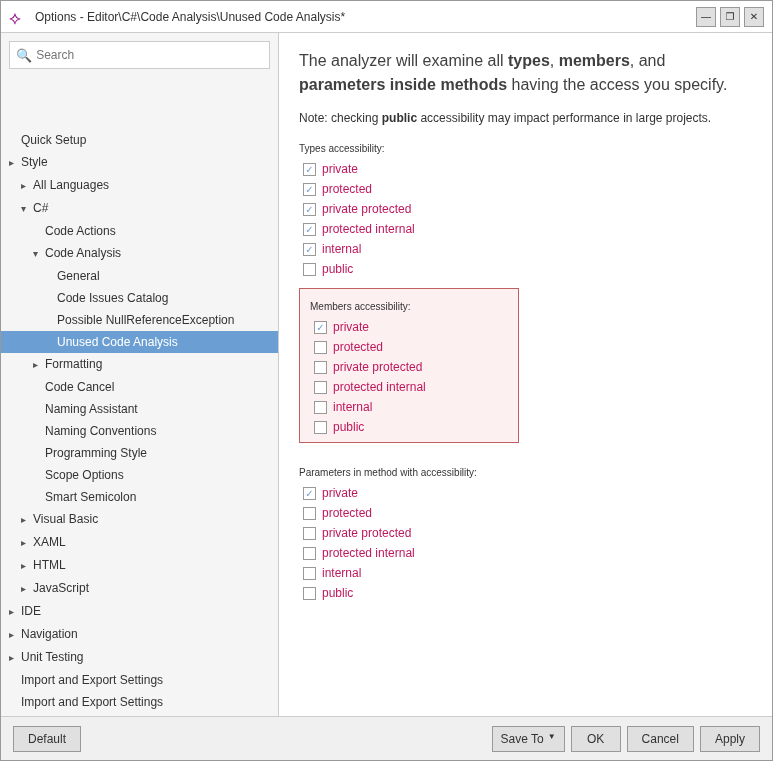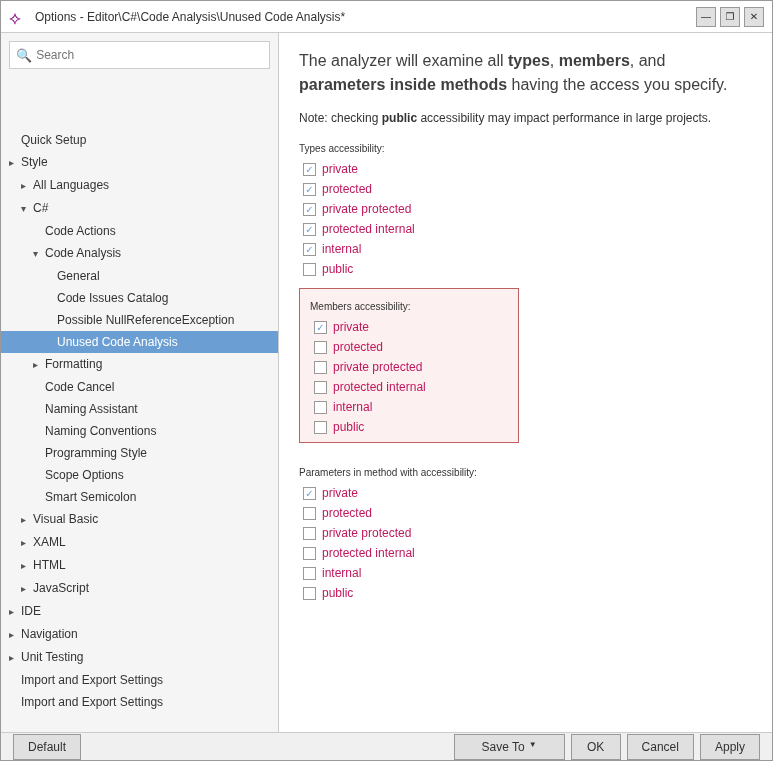--- a/index.html
+++ b/index.html
@@ -195,40 +195,40 @@
       color: #be185d;
     }
 
     
     .bottom-bar {
       display: flex;
       align-items: center;
       padding: 8px 12px;
       background: #f0f0f0;
       border-top: 1px solid #ccc;
-      height: 28px;
+      height: 44px;
     }
     .bottom-bar .left { flex: 1; }
     .bottom-bar .right { display: flex; gap: 6px; align-items: center; }
 
     .btn {
       padding: 5px 14px;
       font-size: 12px;
       border: 1px solid #999;
       background: #e0e0e0;
       cursor: pointer;
       color: #333;
       min-width: 50px;
       text-align: center;
     }
 
     .save-to-btn {
       display: flex;
       align-items: flex-start;
-      padding: 5px 27px;
+      padding: 5px 8px;
       border: 1px solid #999;
       background: #e0e0e0;
       cursor: pointer;
       font-size: 12px;
       color: #333;
       gap: 4px;
     }
     .dropdown-arrow {
       font-size: 8px;
     }

